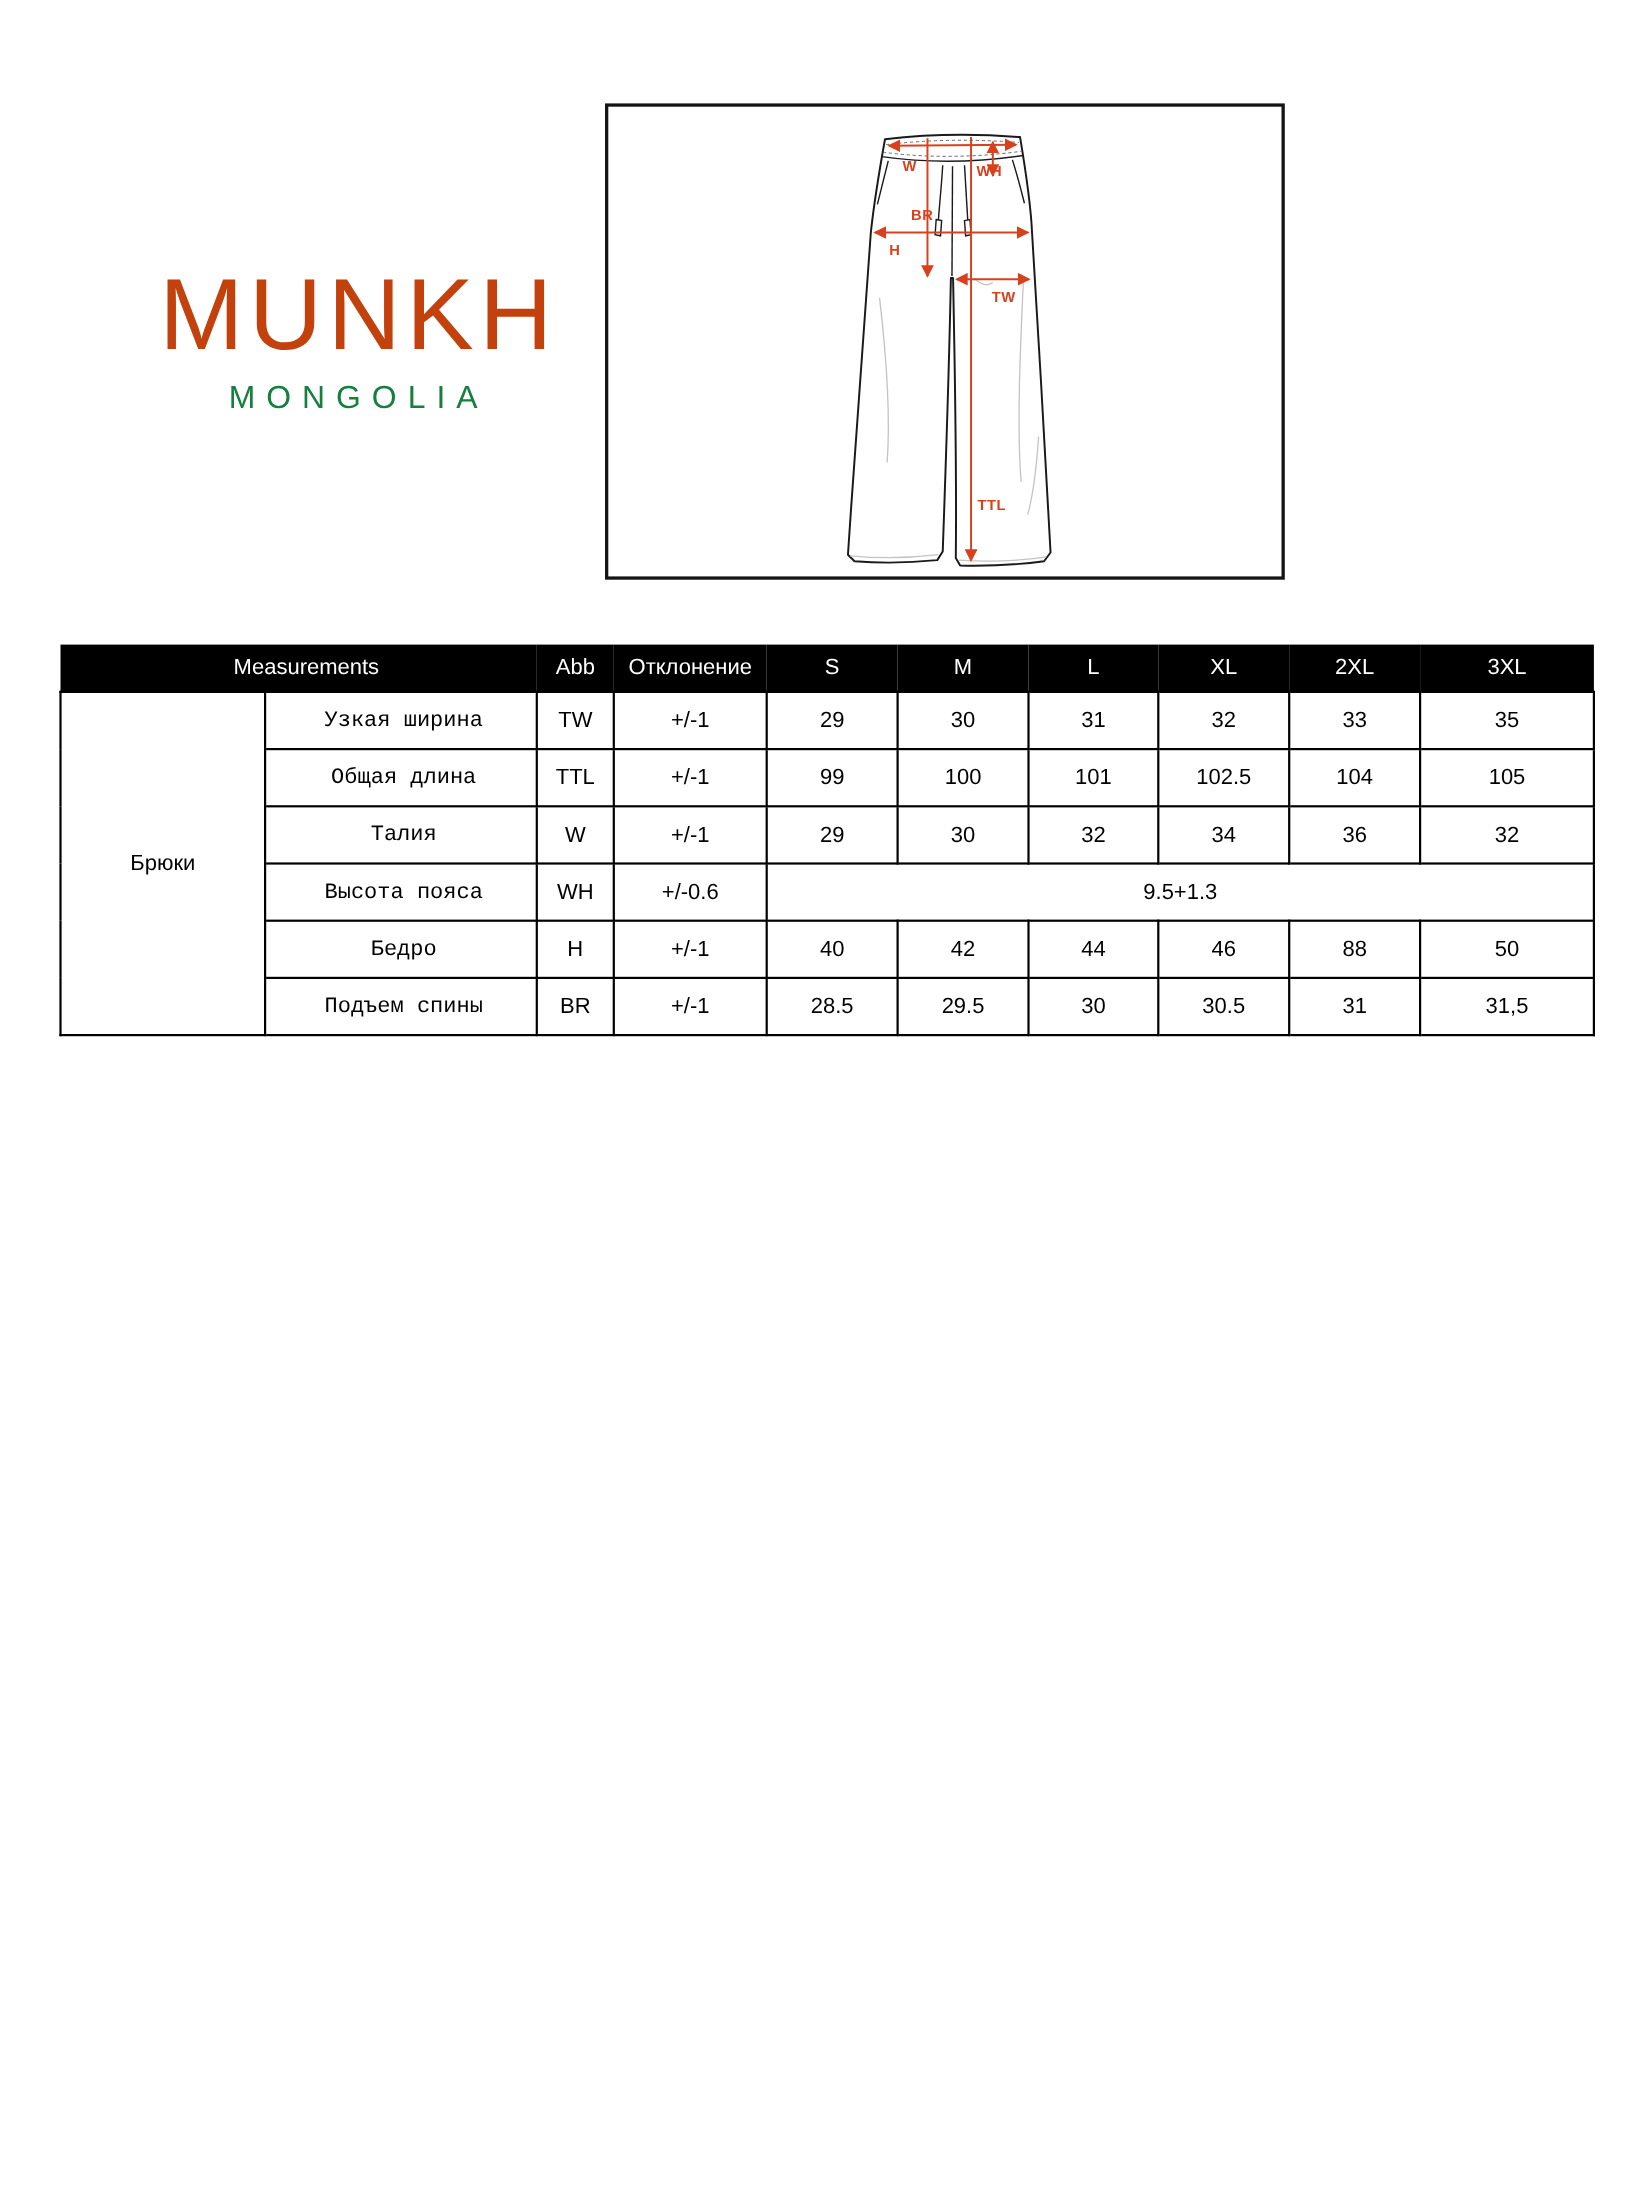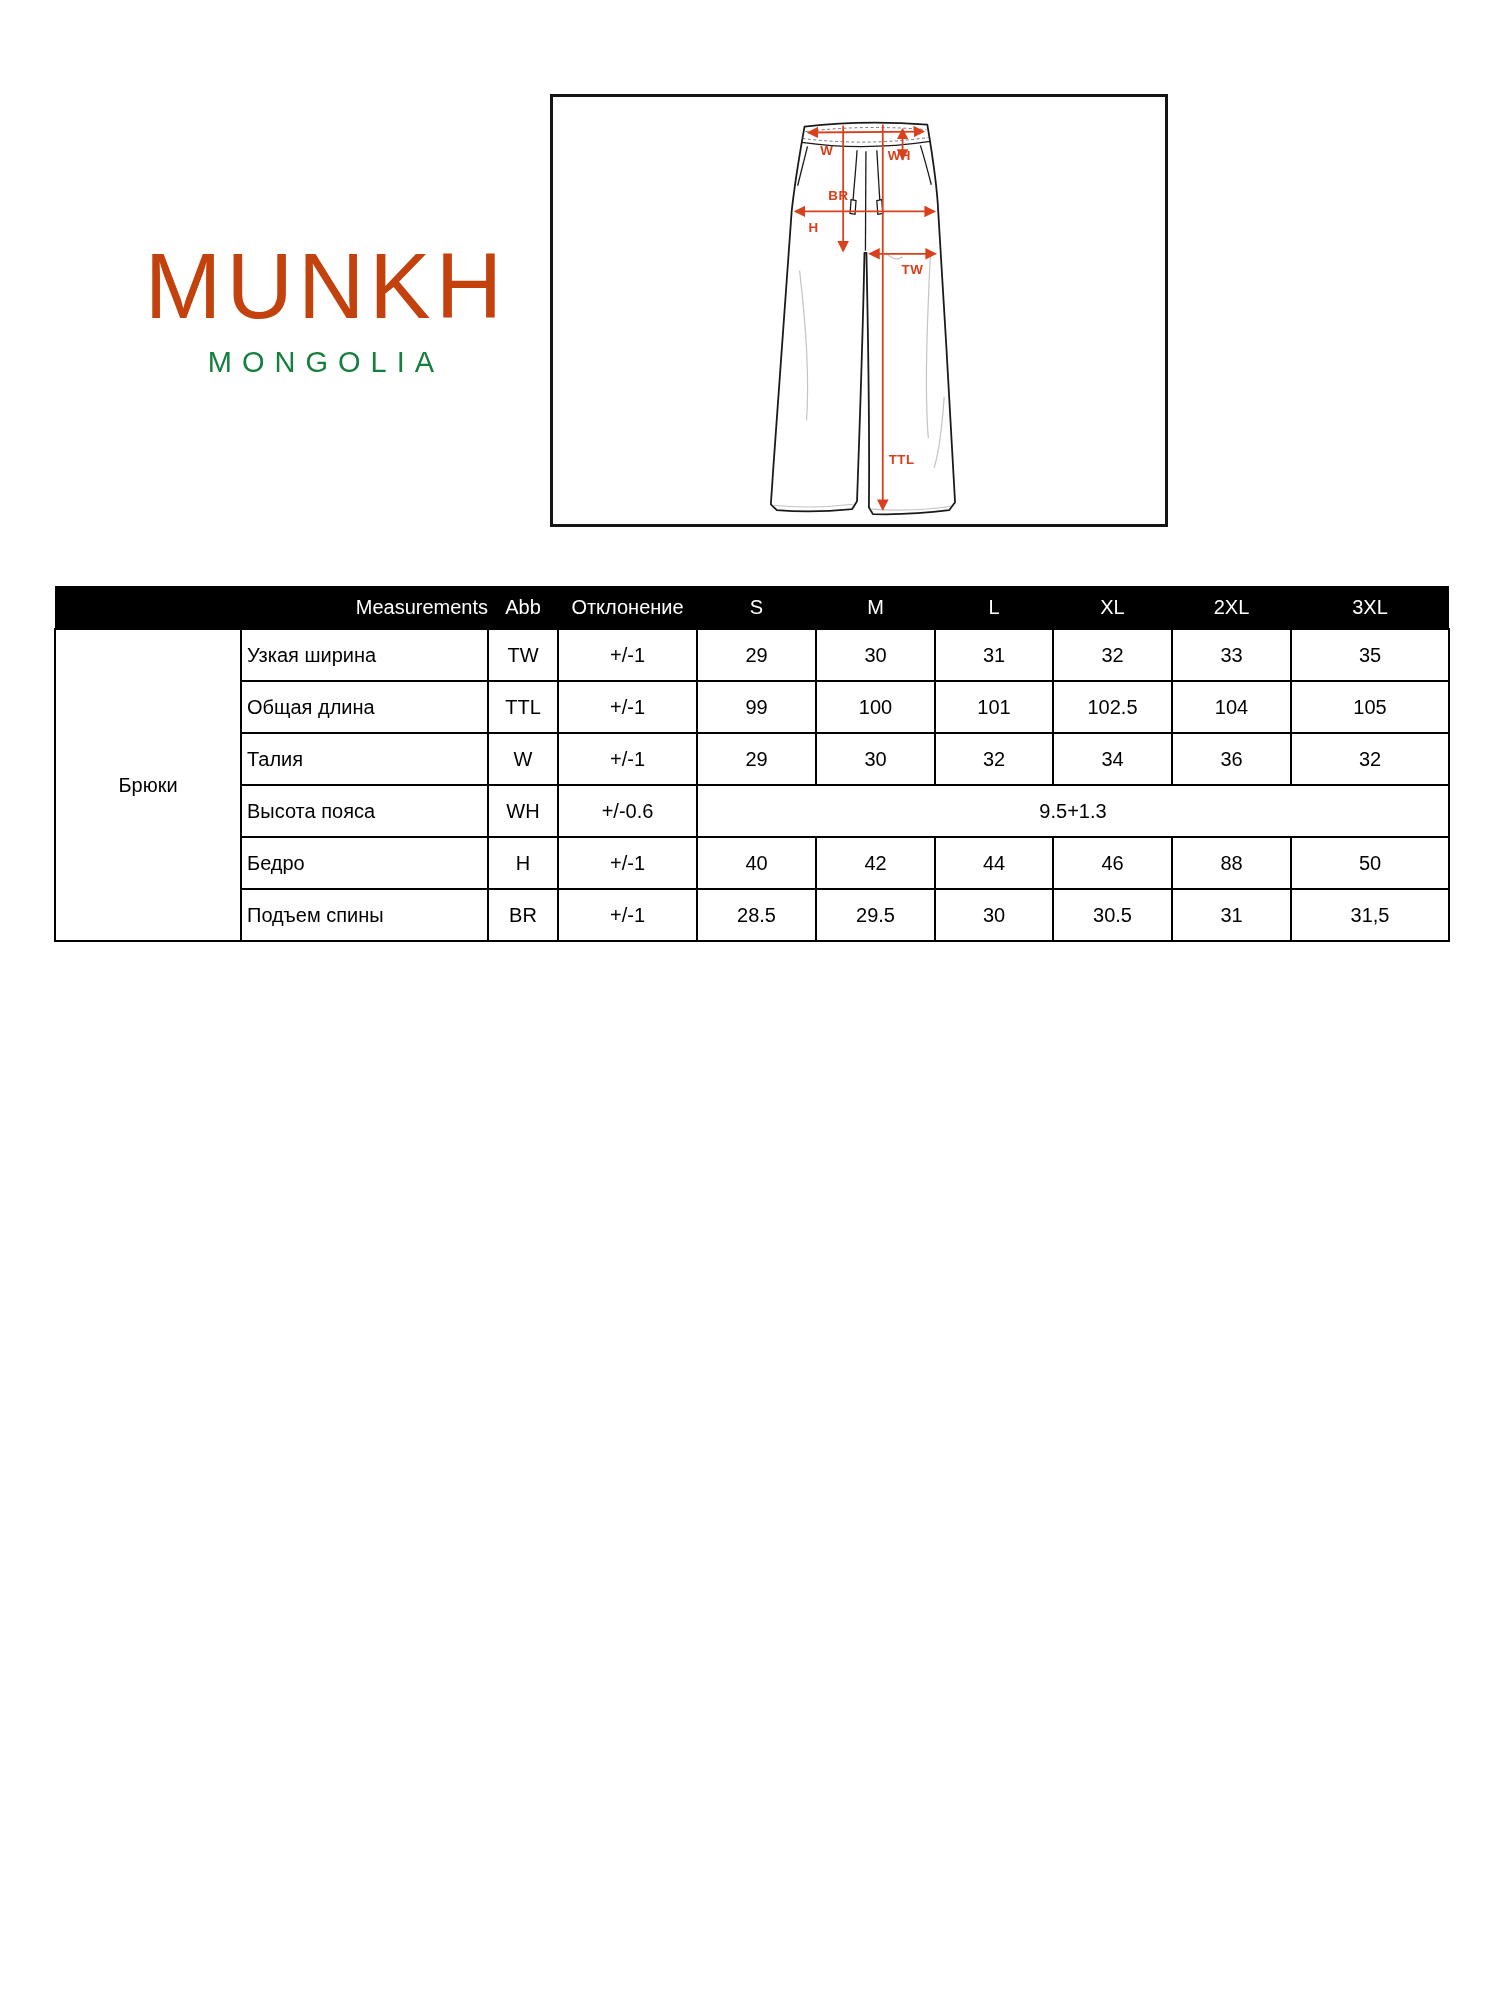--- a/index.html
+++ b/index.html
@@ -17,26 +17,26 @@
   .diagram-box svg{display:block;width:100%;height:100%;}
   .mlabel{font-family:"Liberation Sans",sans-serif;font-size:13.5px;font-weight:bold;fill:#d9411e;letter-spacing:0.5px;}
   .size-table{
     position:absolute;left:54px;top:586px;width:1394px;
     border-collapse:collapse;table-layout:fixed;font-size:20px;
   }
   .size-table th{
     background:#000;color:#fff;font-weight:400;height:42px;
     text-align:center;padding:0;border:none;
   }
-  .size-table th.th-meas{text-align:right;padding-left:14px;}
+  .size-table th.th-meas{text-align:center;padding-left:14px;}
   .size-table td{
     border:2px solid #000;height:50px;text-align:center;
     padding:0;background:#fff;vertical-align:middle;
   }
-  .size-table td.lbl{text-align:left;padding-left:5px;}
+  .size-table td.lbl{text-align:center;padding-left:5px;font-family:Liberation Mono, monospace;}
   .size-table td.group{text-align:center;}
 </style>
 </head>
 <body>
 
 <div>
 
   <div class="logo">
     <div class="logo-main">MUNKH</div>
     <div class="logo-sub">MONGOLIA</div>

